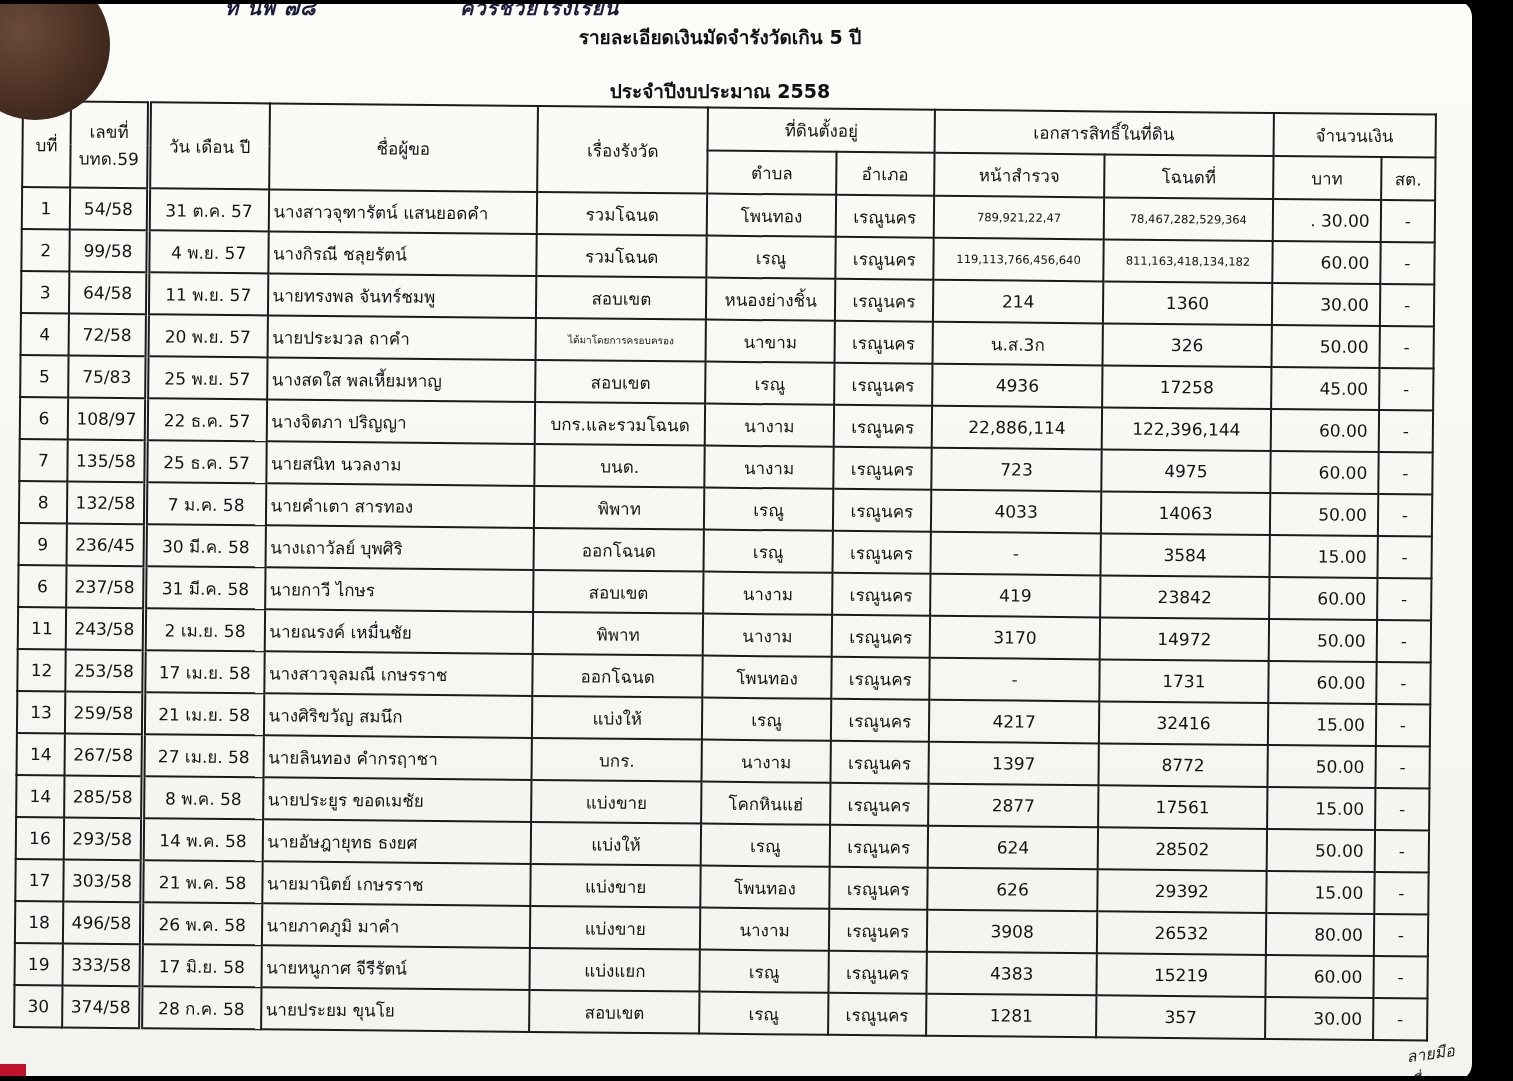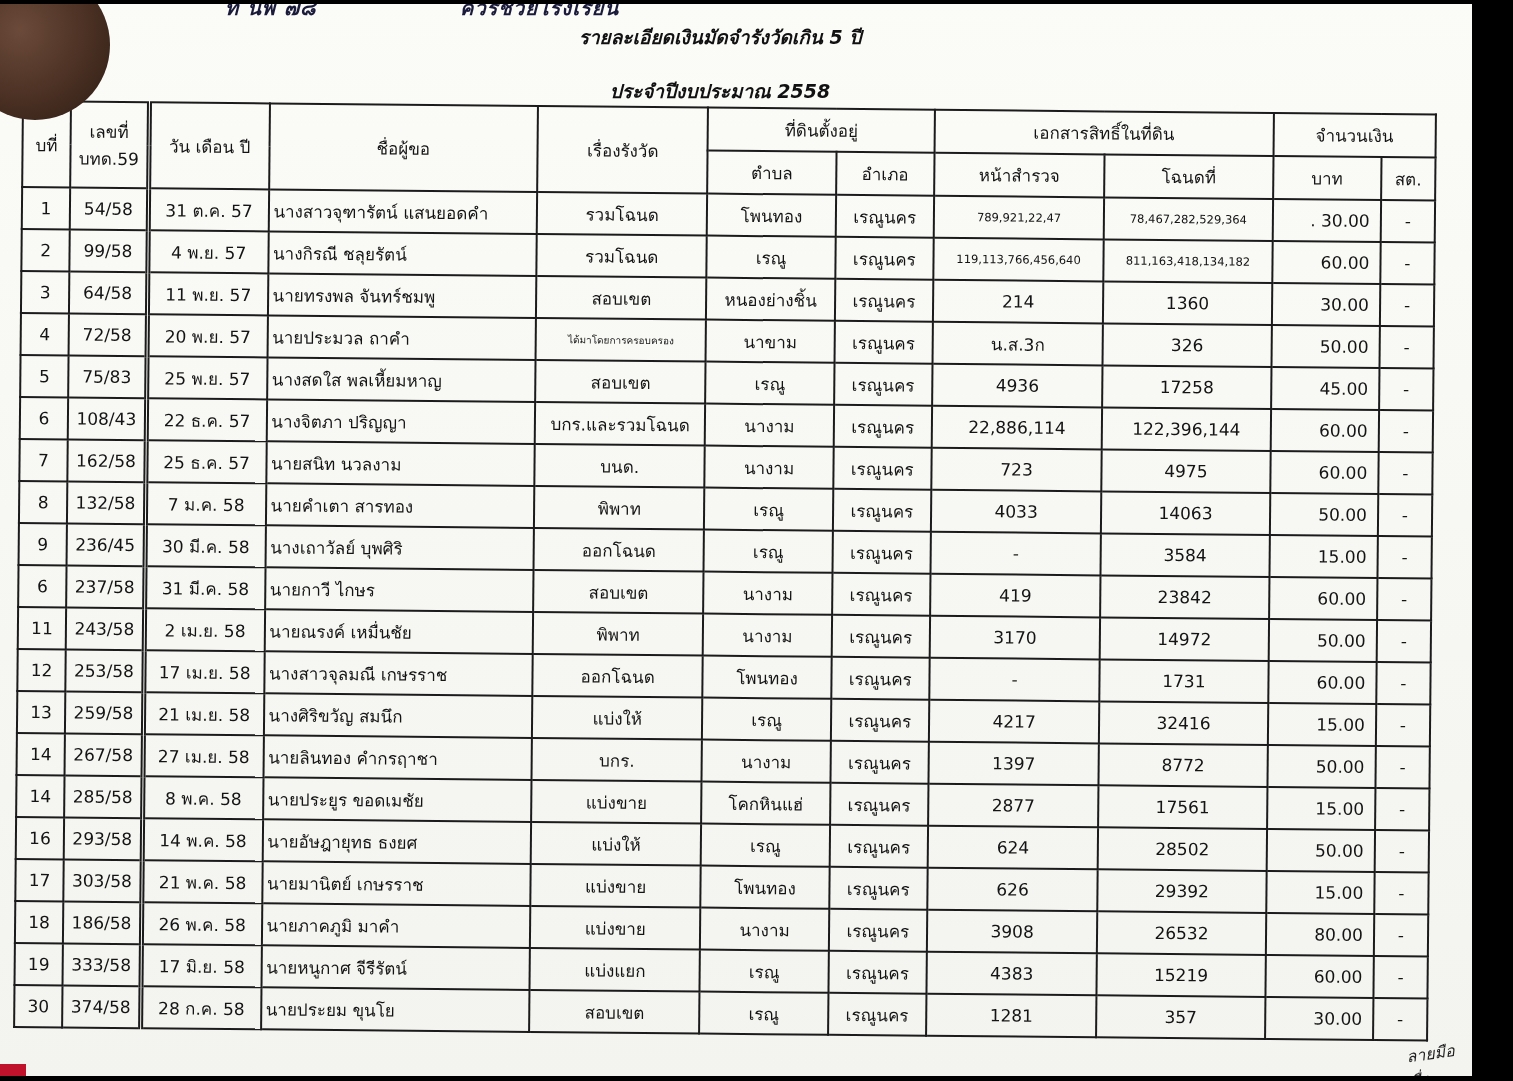--- a/index.html
+++ b/index.html
@@ -6,37 +6,38 @@
   body {
     width:1513px; height:1081px; overflow:hidden; position:relative;
     background:#000;
     font-family:"DejaVu Sans", sans-serif;
     color:#141414;
   }
   .paper {
     position:absolute; left:0; top:0; width:1472px; height:1081px;
     background:linear-gradient(180deg,#fbfbf8 0%,#f6f6f2 60%,#f3f3ef 100%);
     transform-origin:0 0;
+    border-radius:17px;
   }
   .top-black { position:absolute; left:0; top:0; width:1513px; height:4px; background:#000; }
   .thumb {
     position:absolute; left:-40px; top:-30px; width:150px; height:150px;
     border-radius:50%;
     background:radial-gradient(circle at 40% 40%, #6b4a3a 0%, #4a3023 55%, #2b1a12 100%);
   }
   .red-tab { position:absolute; left:0; top:1064px; width:26px; height:17px; background:#c0122a; }
   .bottom-black { position:absolute; left:0; top:1076px; width:1513px; height:5px; background:#000; }
   .partial-top {
     position:absolute; left:225px; top:-8px; font-size:20px; font-weight:bold; font-style:italic;
     color:#1a1a3a; white-space:nowrap; letter-spacing:1px;
   }
   .partial-top .r { position:absolute; left:235px; top:0; }
   .title {
     position:absolute; left:0; width:1440px; text-align:center; font-weight:bold;
-    font-size:19px; color:#111;font-style:italic;
+    font-size:19px; color:#111;
   }
   .title.t1 { top:22px; padding-left:0; left:305px; width:830px; }
   .title.t2 { top:76px; left:305px; width:830px; }
 
   table.grid {
     position:absolute; left:22px; top:100px;
     border-collapse:collapse; table-layout:fixed;
     width:1415px;
     transform:rotate(0.55deg); transform-origin:0 0;
   }
@@ -166,34 +167,34 @@
           <td>สอบเขต</td>
           <td>เรณู</td>
           <td>เรณูนคร</td>
           <td>4936</td>
           <td>17258</td>
           <td class="amt">45.00</td>
           <td>-</td>
         </tr>
         <tr>
           <td>6</td>
-          <td>108/43</td>
+          <td>108/97</td>
           <td class="dbl-l">22 ธ.ค. 57</td>
           <td class="name">นางจิตภา  ปริญญา</td>
           <td>บกร.และรวมโฉนด</td>
           <td>นางาม</td>
           <td>เรณูนคร</td>
           <td>22,886,114</td>
           <td>122,396,144</td>
           <td class="amt">60.00</td>
           <td>-</td>
         </tr>
         <tr>
           <td>7</td>
-          <td>162/58</td>
+          <td>135/58</td>
           <td class="dbl-l">25 ธ.ค. 57</td>
           <td class="name">นายสนิท  นวลงาม</td>
           <td>บนด.</td>
           <td>นางาม</td>
           <td>เรณูนคร</td>
           <td>723</td>
           <td>4975</td>
           <td class="amt">60.00</td>
           <td>-</td>
         </tr>
@@ -322,21 +323,21 @@
           <td>แบ่งขาย</td>
           <td>โพนทอง</td>
           <td>เรณูนคร</td>
           <td>626</td>
           <td>29392</td>
           <td class="amt">15.00</td>
           <td>-</td>
         </tr>
         <tr>
           <td>18</td>
-          <td>186/58</td>
+          <td>496/58</td>
           <td class="dbl-l">26 พ.ค. 58</td>
           <td class="name">นายภาคภูมิ  มาคำ</td>
           <td>แบ่งขาย</td>
           <td>นางาม</td>
           <td>เรณูนคร</td>
           <td>3908</td>
           <td>26532</td>
           <td class="amt">80.00</td>
           <td>-</td>
         </tr>

